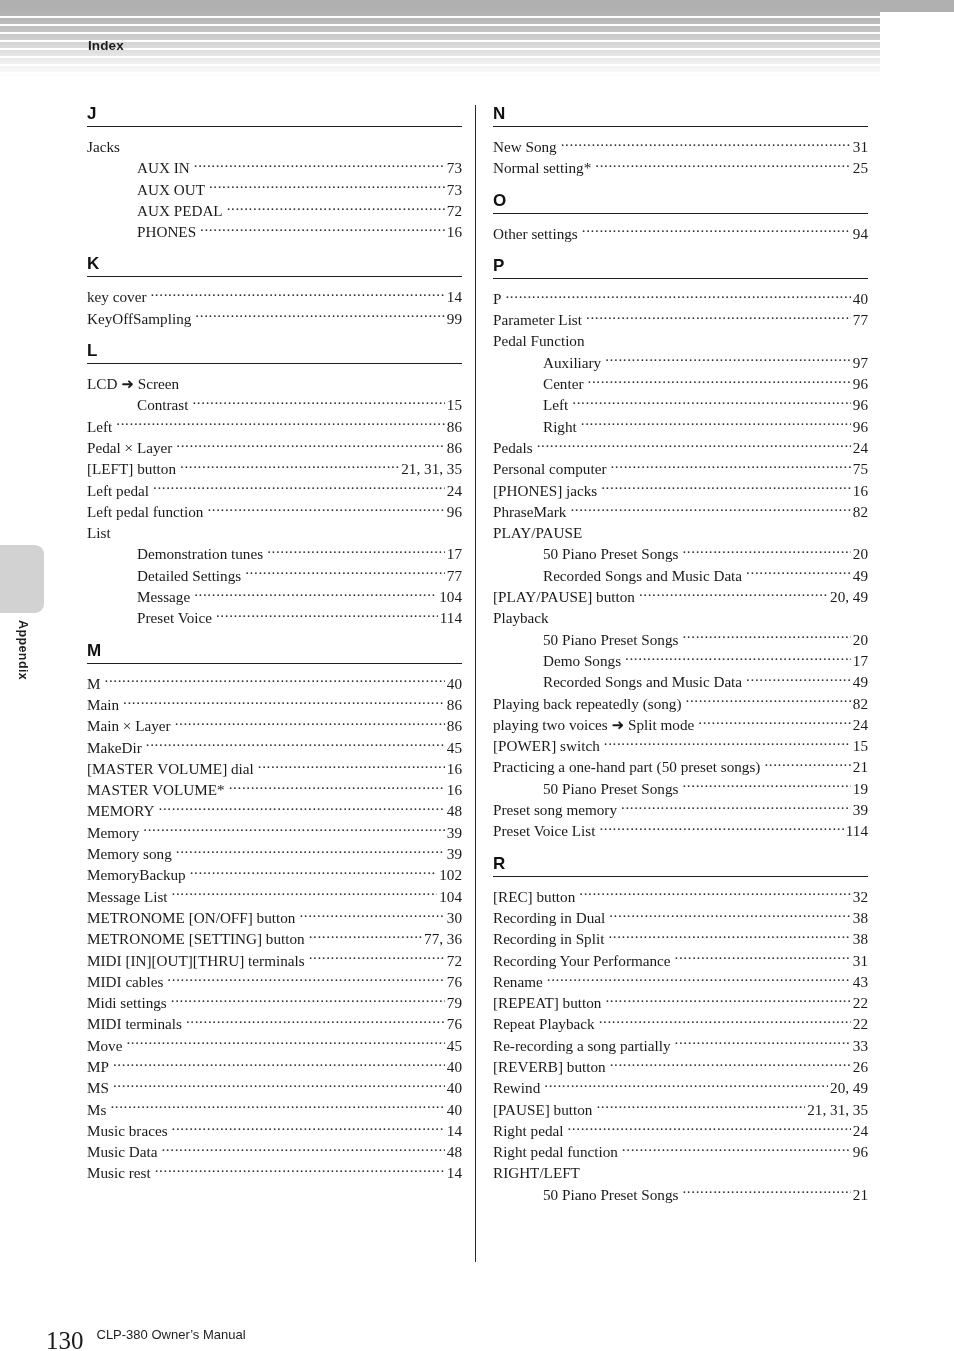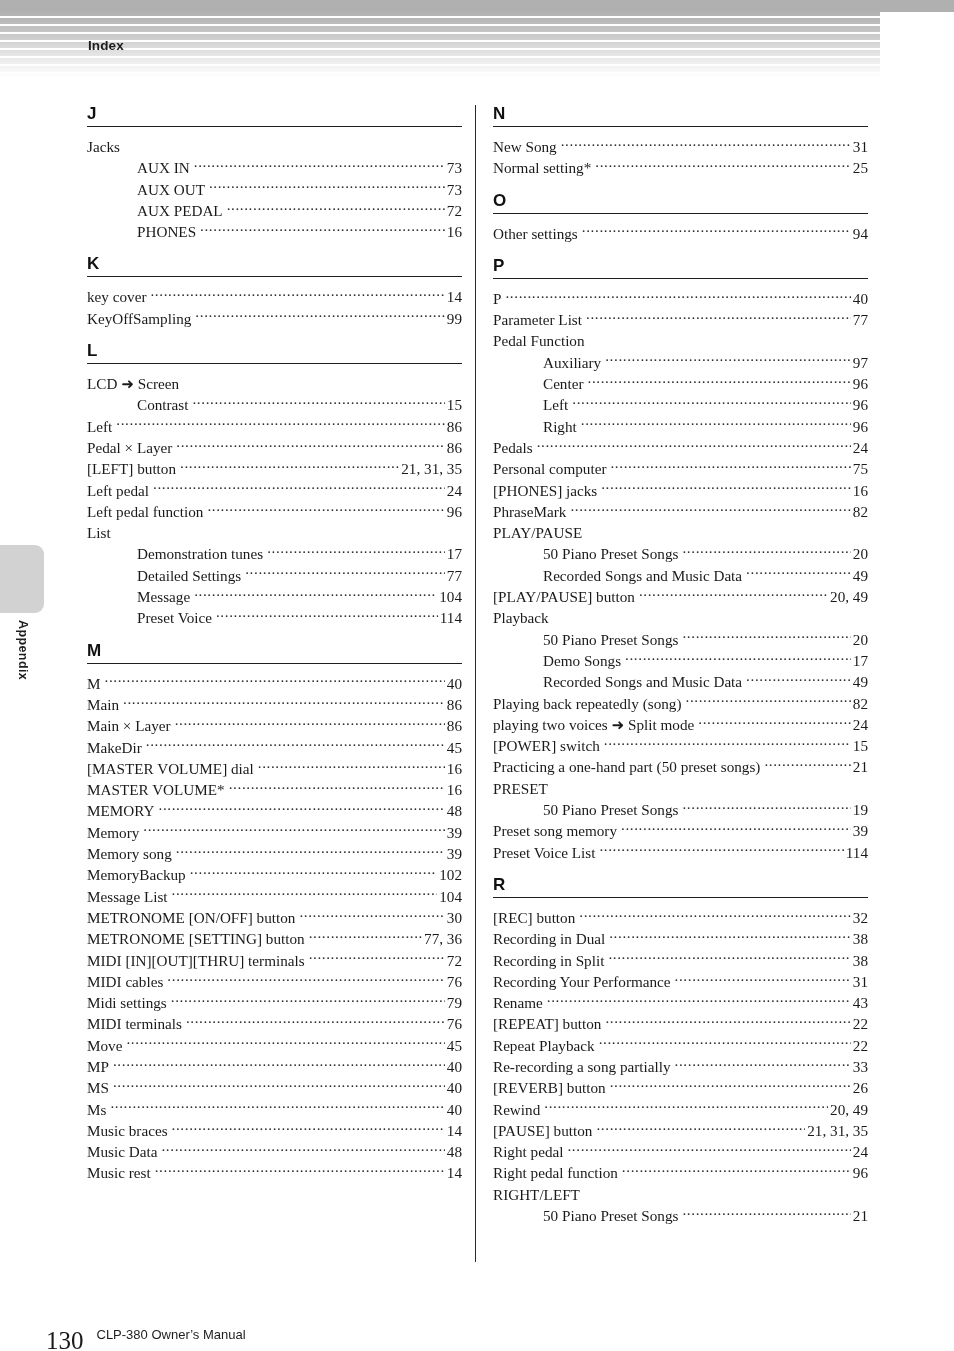--- a/index.html
+++ b/index.html
@@ -537,23 +537,20 @@
       <div class="entry">
         <span class="entry-label">[POWER] switch</span>
         <span class="entry-leader"></span>
         <span class="entry-page">15</span>
       </div>
       <div class="entry">
         <span class="entry-label">Practicing a one-hand part (50 preset songs)</span>
         <span class="entry-leader"></span>
         <span class="entry-page">21</span>
       </div>
-      <div class="entry nopage">
-        <span class="entry-label">PRESET</span>
-      </div>
       <div class="entry sub">
         <span class="entry-label">50 Piano Preset Songs</span>
         <span class="entry-leader"></span>
         <span class="entry-page">19</span>
       </div>
       <div class="entry">
         <span class="entry-label">Preset song memory</span>
         <span class="entry-leader"></span>
         <span class="entry-page">39</span>
       </div>

